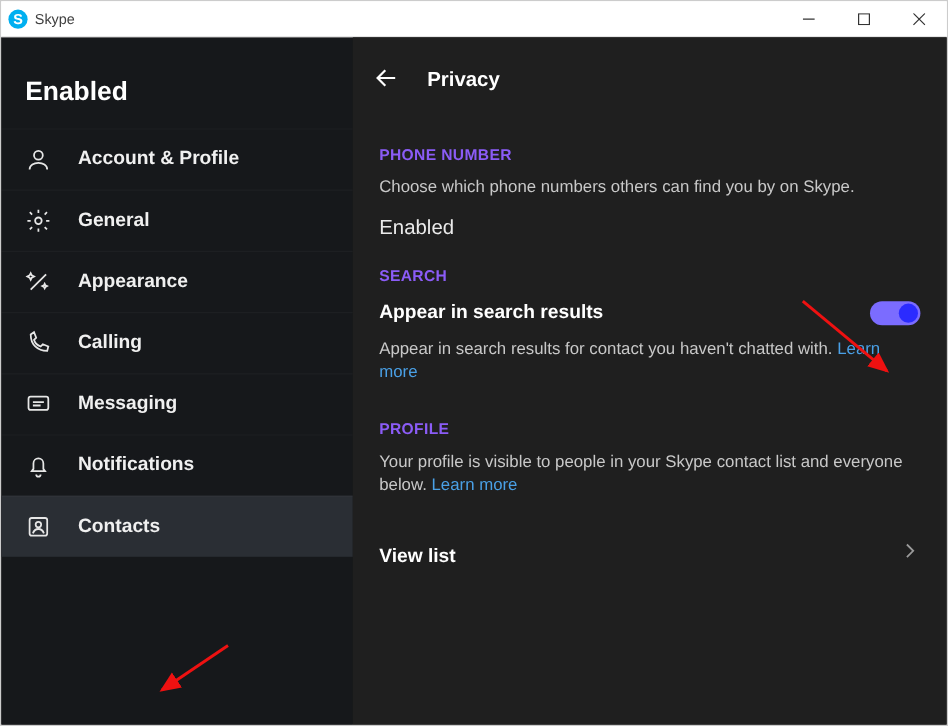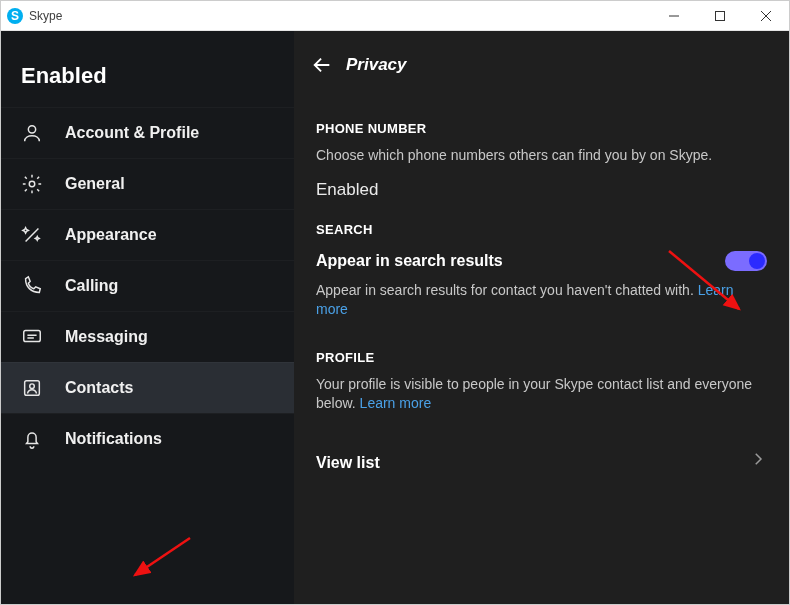--- a/index.html
+++ b/index.html
@@ -83,34 +83,33 @@
     .main {
       flex: 1;
       background: #1f1f1f;
       color: #e6e6e6;
       padding: 0;
       overflow: hidden;
       position: relative;
     }
     .main-header {
       display: flex;
-      align-items: center;
-      gap: 12px;
+      align-items: flex-end;
+      gap: 22px;
       padding: 22px 16px 10px 16px;
-      font-style: italic;
     }
     .back-btn { width: 24px; height: 24px; display:flex;align-items:center;justify-content:center; cursor:pointer;}
     .back-btn svg { stroke: #fff; fill:none; stroke-width:2; }
     .main-header .h-title { font-size: 17px; font-weight: 700; color: #fff; }
 
     .content { padding: 12px 22px 0 22px; }
     .section-label {
       font-size: 13px;
       font-weight: 700;
-      color: #ffffff;
+      color: #8b5cf6;
       letter-spacing: 0.3px;
       margin-top: 22px;
     }
     .section-desc {
       font-size: 14px;
       color: #c8c8c8;
       margin-top: 10px;
       line-height: 1.4;
     }
     .right-status {
@@ -235,38 +234,38 @@
     <div class="side-item">
       <span class="side-ic">
         <svg viewBox="0 0 24 24">
             <rect x="3" y="5" width="18" height="12" rx="2"></rect>
             <path d="M7 10h10M7 13h7"></path>
           </svg>
       </span>
       <span>Messaging</span>
     </div>
 
+    <div class="side-item">
+      <span class="side-ic">
+        <svg viewBox="0 0 24 24">
+            <path d="M6 17h12l-1.5-2V10a4.5 4.5 0 00-9 0v5zM10 20a2 2 0 004 0"></path>
+          </svg>
+      </span>
+      <span>Notifications</span>
+    </div>
+
     <div class="side-item selected">
       <span class="side-ic">
         <svg viewBox="0 0 24 24">
             <rect x="4" y="4" width="16" height="16" rx="2"></rect>
             <circle cx="12" cy="10" r="2.5"></circle>
             <path d="M7 18c1-3 3-4 5-4s4 1 5 4"></path>
           </svg>
       </span>
       <span>Contacts</span>
-    </div>
-
-    <div class="side-item">
-      <span class="side-ic">
-        <svg viewBox="0 0 24 24">
-            <path d="M6 17h12l-1.5-2V10a4.5 4.5 0 00-9 0v5zM10 20a2 2 0 004 0"></path>
-          </svg>
-      </span>
-      <span>Notifications</span>
     </div>
   </div>
 
   <div class="main">
     <div class="main-header">
       <div class="back-btn">
         <svg viewBox="0 0 24 24" width="22" height="22">
             <path d="M20 12H5M11 5l-7 7 7 7"></path>
           </svg>
       </div>

